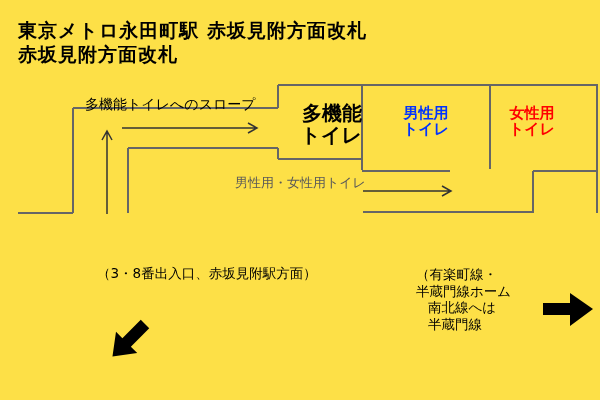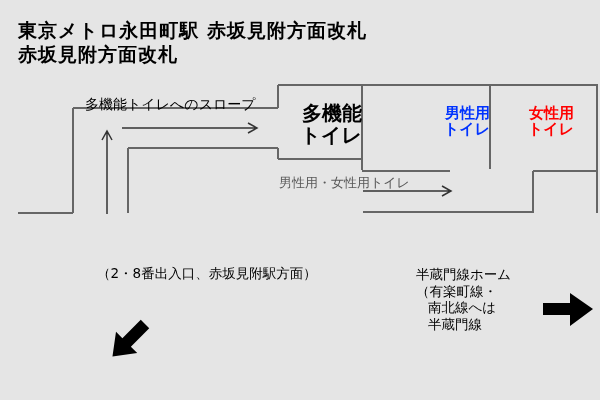--- a/index.html
+++ b/index.html
@@ -1,29 +1,29 @@
 <!DOCTYPE html>
 <html><head>
 <meta charset="utf-8">
 <style>
   html,body{margin:0;padding:0;background:#ffffff;}
   #canvas{
-    position:relative;width:600px;height:400px;background:#e5e5e5;
+    position:relative;width:600px;height:400px;background:#fde047;
     font-family:"DejaVu Sans","Liberation Sans",sans-serif;overflow:hidden;
   }
   .lbl{position:absolute;color:#000;white-space:nowrap;}
   #title{left:18px;top:18px;font-size:19px;font-weight:bold;line-height:24px;letter-spacing:1px;}
   #multi-slope-label{left:85px;top:96px;font-size:14px;}
   #multi-room-label{left:278px;top:102px;width:84px;text-align:right;
     font-size:20px;font-weight:bold;line-height:22px;}
-  #men-room-label{left:362px;top:105px;width:128px;text-align:right;
+  #men-room-label{left:362px;top:105px;width:128px;text-align:center;
     font-size:15px;font-weight:bold;line-height:16px;color:#0033ff;}
-  #women-room-label{left:490px;top:105px;width:84px;text-align:right;
+  #women-room-label{left:490px;top:105px;width:84px;text-align:center;
     font-size:15px;font-weight:bold;line-height:16px;color:#ff0000;}
-  #mw-slope-label{left:235px;top:176px;font-size:13px;line-height:14px;color:#595959;margin-left:44px;}
+  #mw-slope-label{left:235px;top:176px;font-size:13px;line-height:14px;color:#595959;}
   #gate-label{left:97px;top:264px;line-height:18px;}
   #gate-label .big{font-size:16px;}
   #gate-label .small{font-size:13.5px;}
   #platform-label{left:416px;top:266px;font-size:13.5px;line-height:16.5px;}
   #platform-label .indent{padding-left:12px;}
   svg{position:absolute;left:0;top:0;}
 </style>
 </head>
 <body>
 
@@ -79,23 +79,23 @@
   <div class="lbl" id="women-room-label">
     <div>女性用</div>
     <div>トイレ</div>
   </div>
 
   <div class="lbl" id="mw-slope-label">
     <div>男性用・女性用トイレ</div>
   </div>
 
   <div class="lbl" id="gate-label">
-    <div class="small">（2・8番出入口、赤坂見附駅方面）</div>
+    <div class="small">（3・8番出入口、赤坂見附駅方面）</div>
   </div>
 
   <div class="lbl" id="platform-label">
+    <div>（有楽町線・</div>
     <div>半蔵門線ホーム</div>
-    <div>（有楽町線・</div>
     <div class="indent">南北線へは</div>
     <div class="indent">半蔵門線</div>
   </div>
 
 </div>
 
 </body></html>

